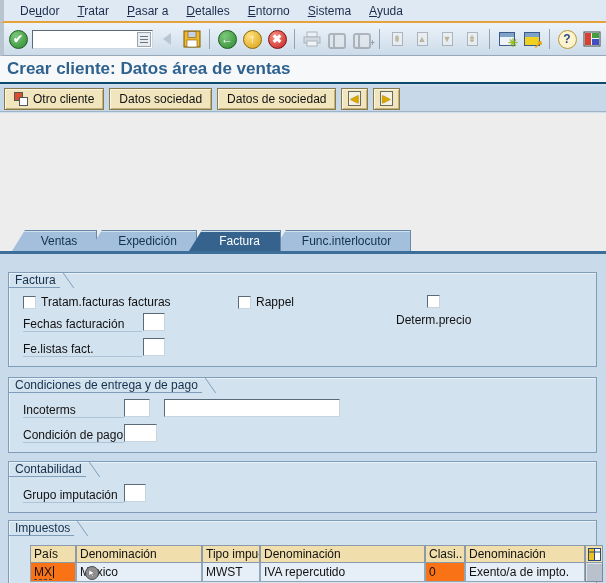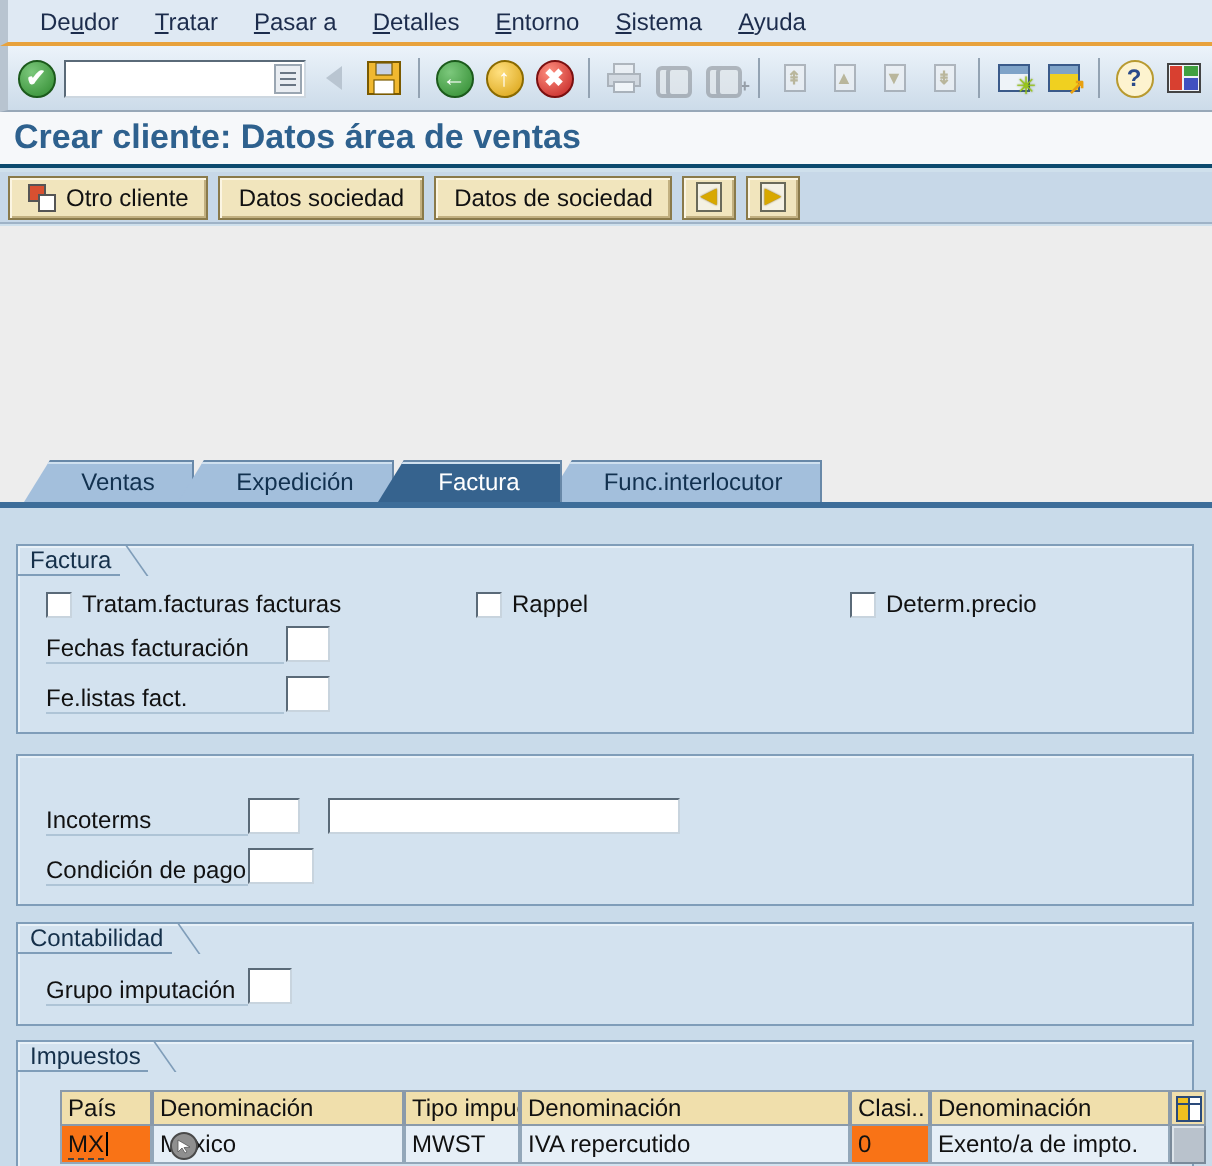--- a/index.html
+++ b/index.html
@@ -301,31 +301,32 @@
   <div class="groupbox" style="top:18px;height:95px;">
     <span class="grouplabel">Factura</span>
     <div class="cb-row" style="top:22px;left:14px;">
       <span class="cb"></span>
       <span>Tratam.facturas facturas</span>
     </div>
     <div class="cb-row" style="top:22px;left:229px;">
       <span class="cb"></span>
       <span>Rappel</span>
     </div>
-    <div class="cb-row" style="top:22px;left:416px;">
+    <div class="cb-row" style="top:22px;left:387px;flex-direction:column;">
       <span class="cb"></span>
       <span>Determ.precio</span>
     </div>
     <span class="fld-label" style="top:44px;left:14px;width:119px;">Fechas facturación</span>
     <div class="fld-input" style="top:40px;left:134px;width:22px;"></div>
     <span class="fld-label" style="top:69px;left:14px;width:119px;">Fe.listas fact.</span>
     <div class="fld-input" style="top:65px;left:134px;width:22px;"></div>
   </div>
 
   <div class="groupbox" style="top:123px;height:76px;">
+    <span class="grouplabel">Condiciones de entrega y de pago</span>
     <span class="fld-label" style="top:25px;left:14px;width:101px;">Incoterms</span>
     <div class="fld-input" style="top:21px;left:115px;width:26px;"></div>
     <div class="fld-input" style="top:21px;left:155px;width:176px;"></div>
     <span class="fld-label" style="top:50px;left:14px;width:101px;">Condición de pago</span>
     <div class="fld-input" style="top:46px;left:115px;width:33px;"></div>
   </div>
 
   <div class="groupbox" style="top:207px;height:52px;">
     <span class="grouplabel">Contabilidad</span>
     <span class="fld-label" style="top:26px;left:14px;width:101px;">Grupo imputación</span>

